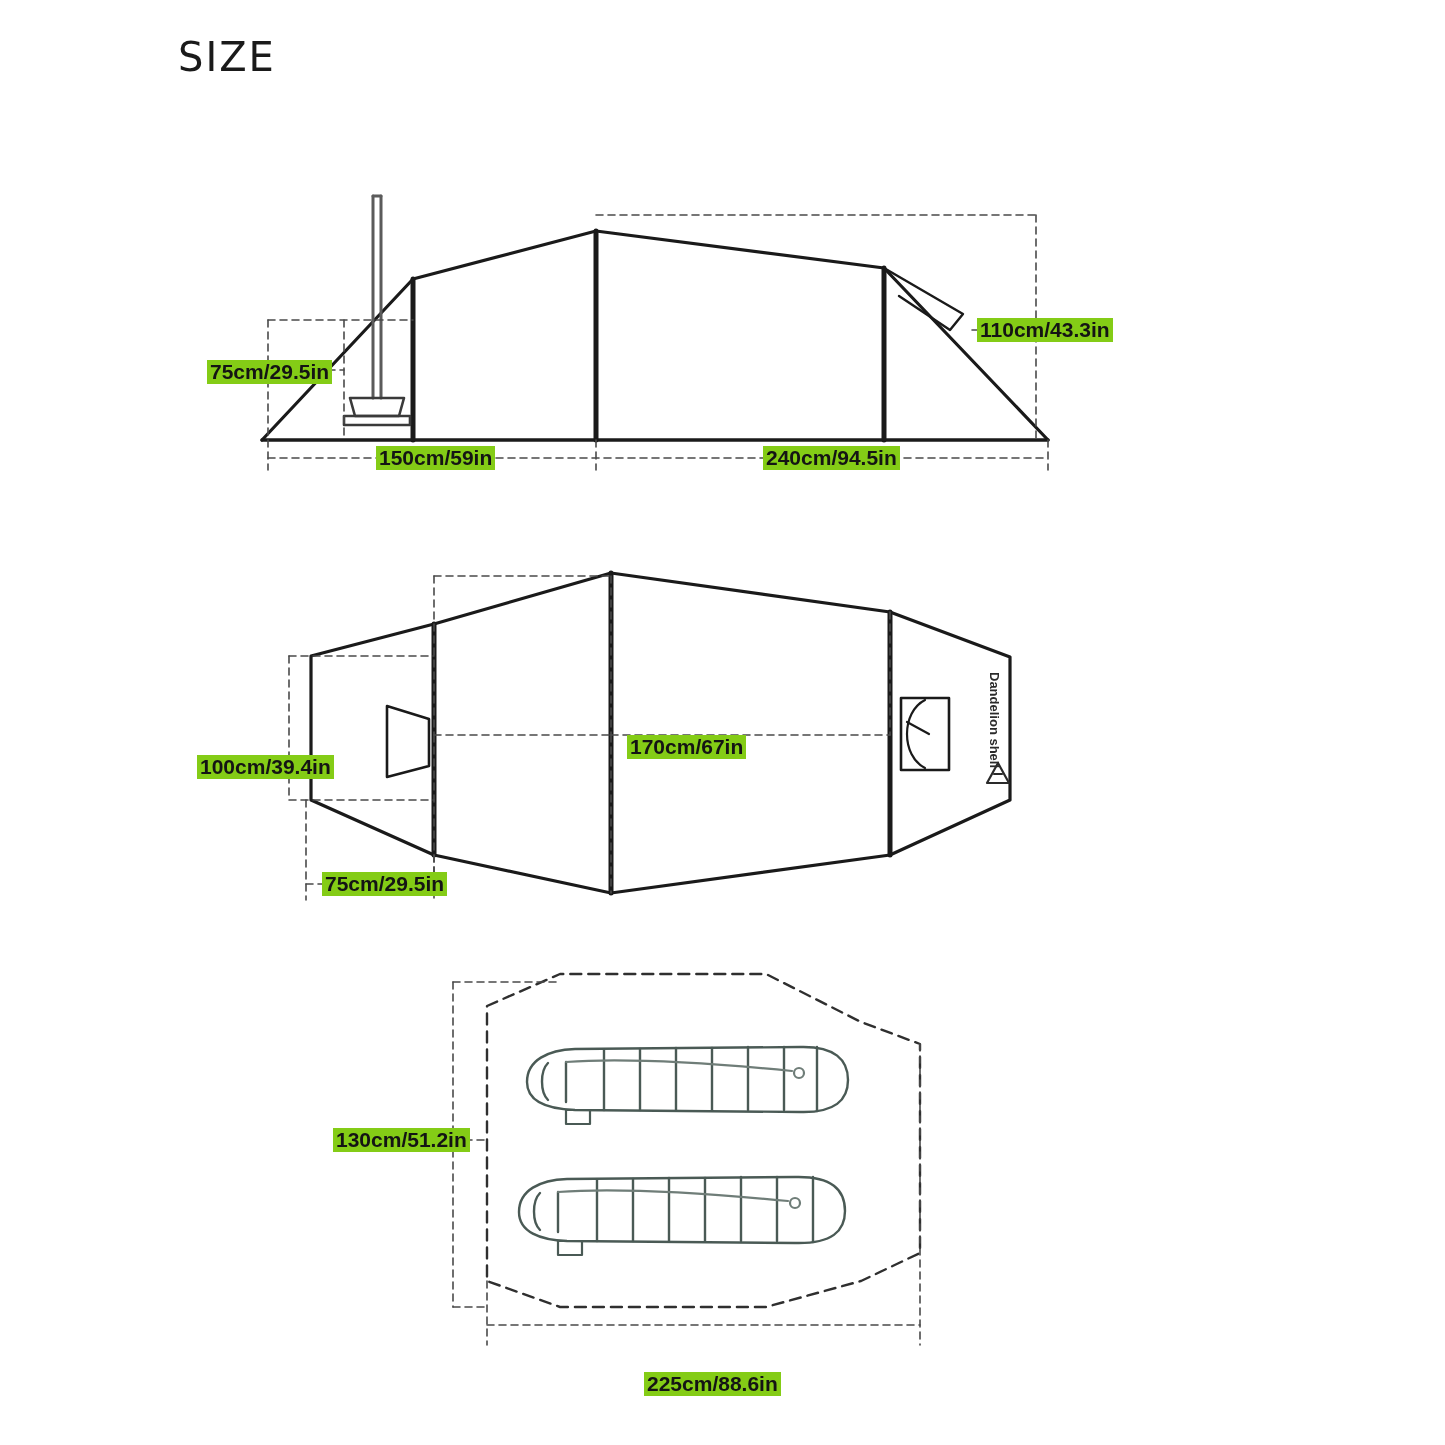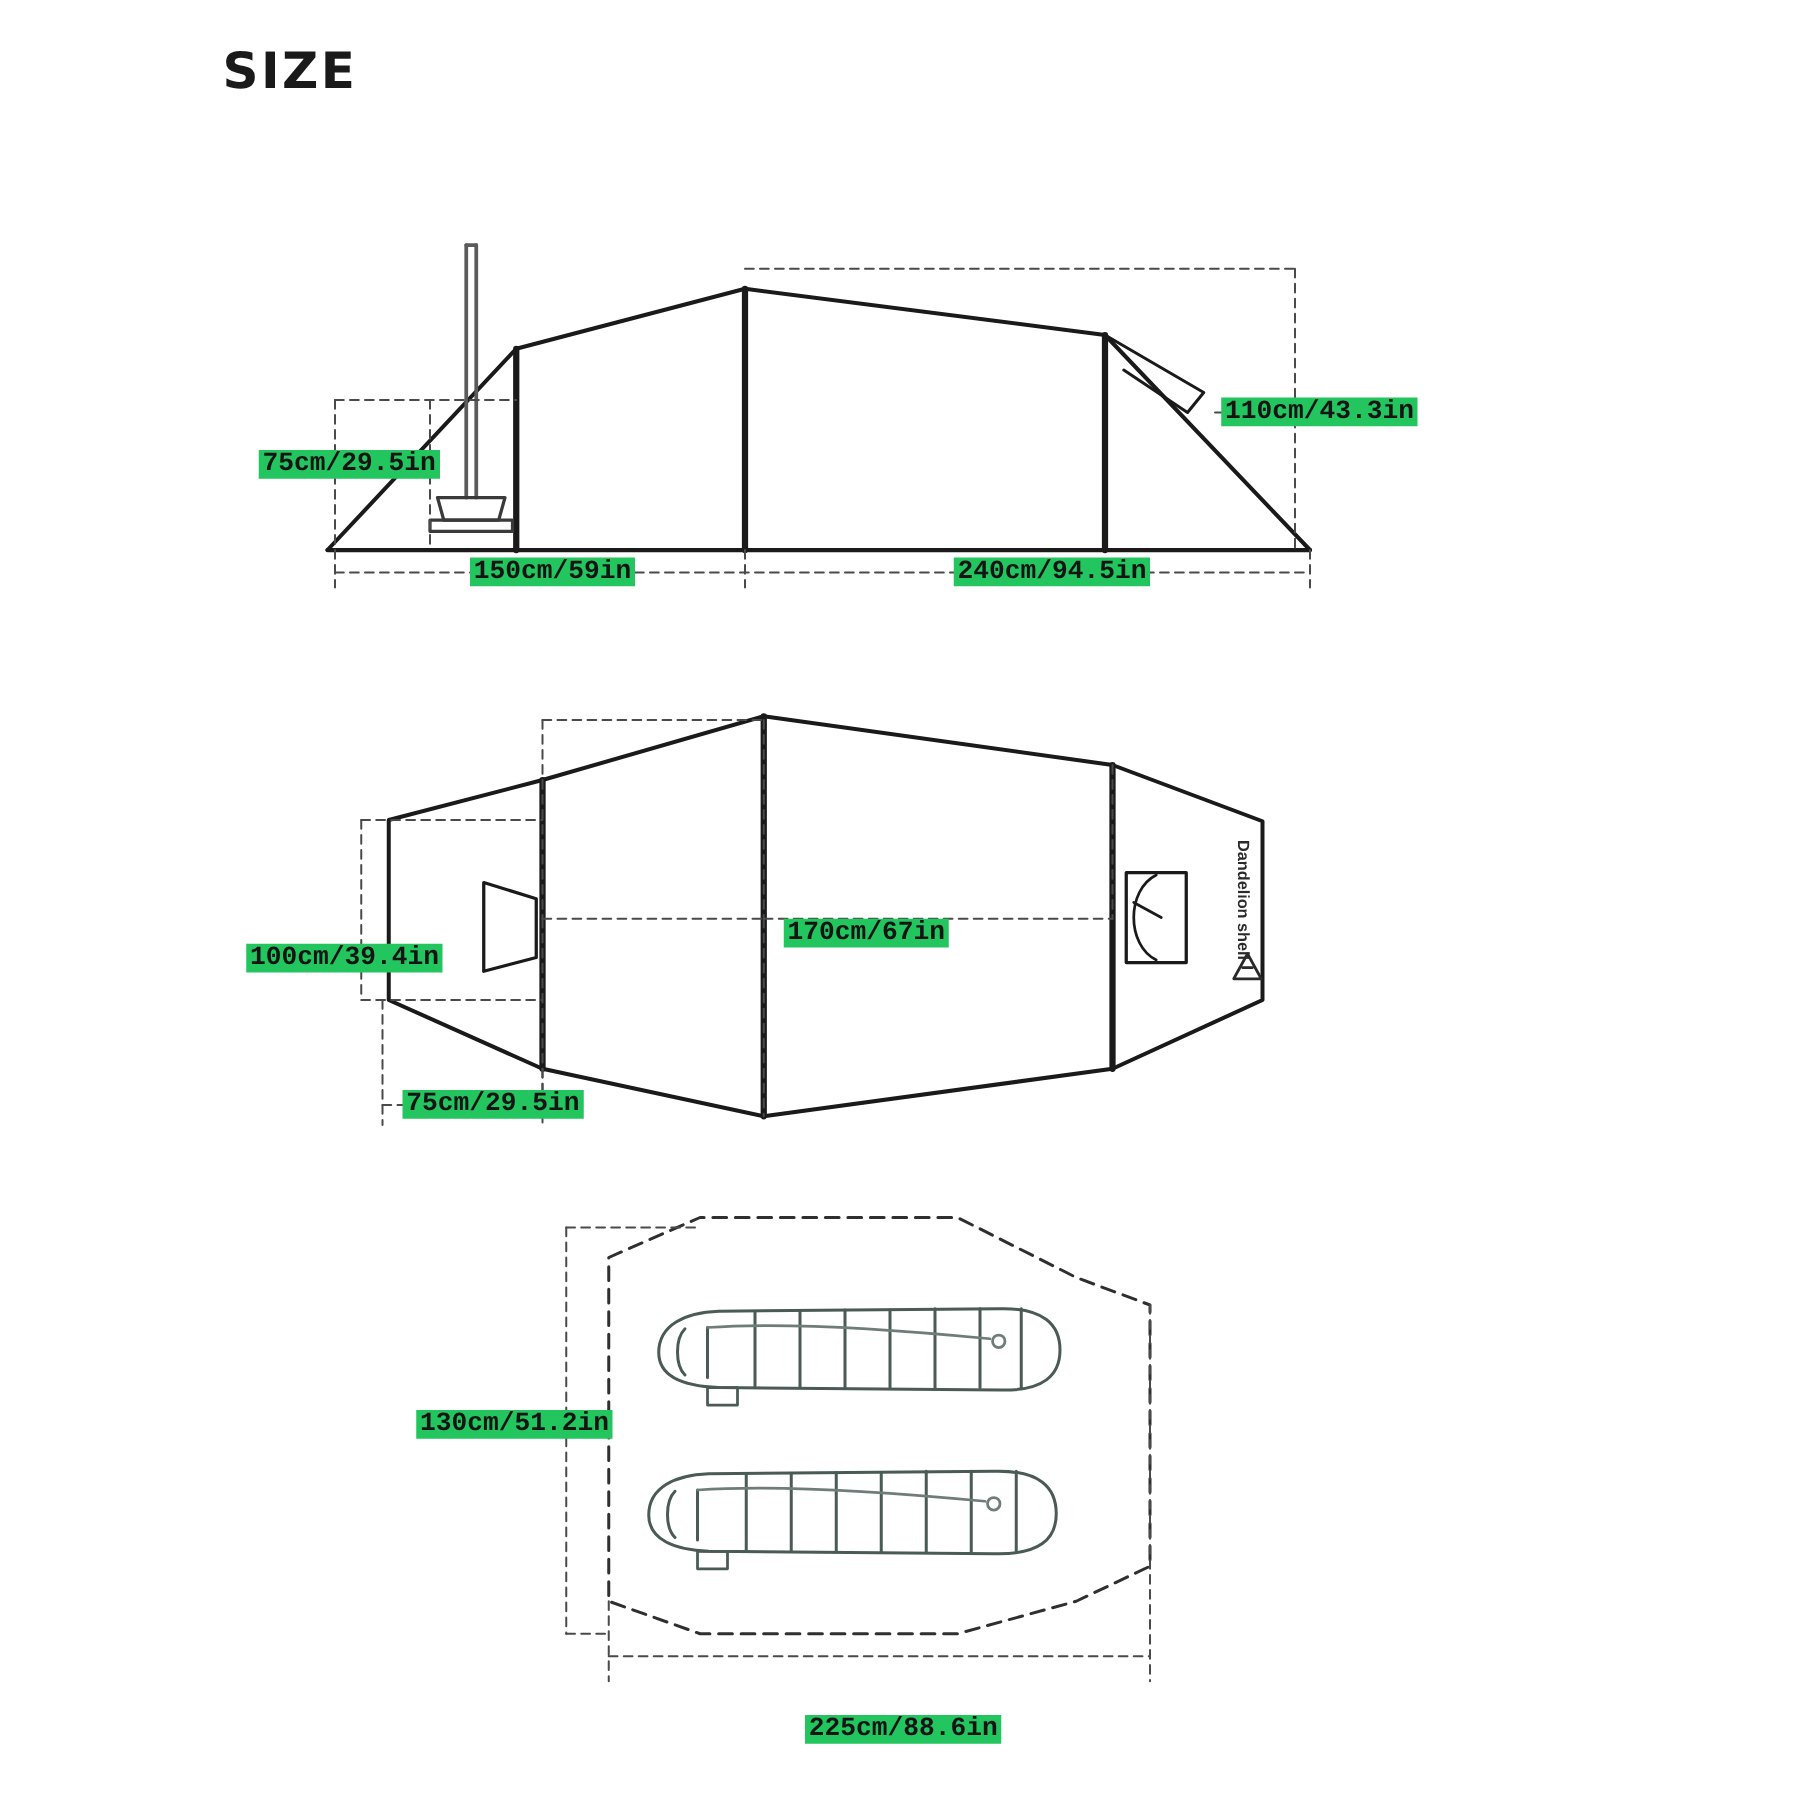--- a/index.html
+++ b/index.html
@@ -18,40 +18,40 @@
   #page {
     position: relative;
     width: 1445px;
     height: 1445px;
   }
   .title {
     position: absolute;
     left: 178px;
     top: 34px;
     font-size: 40px;
-    font-weight: 700;
+    font-weight: 400;
     letter-spacing: 2px;
     font-family: "DejaVu Sans", sans-serif;
     color: #1a1a1a;
   }
   svg.diagram {
     position: absolute;
     left: 0;
     top: 0;
     width: 1445px;
     height: 1445px;
   }
   .dimlabel {
     position: absolute;
     font-size: 21px;
     font-weight: 700;
-    font-family: Liberation Mono, monospace;
+    font-family: Liberation Sans, sans-serif;
     color: #141414;
     white-space: nowrap;
-    background: #22c55e;
+    background: #84cc16;
     padding: 0 3px;
   }
   .brandlabel {
     position: absolute;
     font-size: 13px;
     font-weight: 700;
     color: #2a2a2a;
     white-space: nowrap;
     transform-origin: left top;
   }

